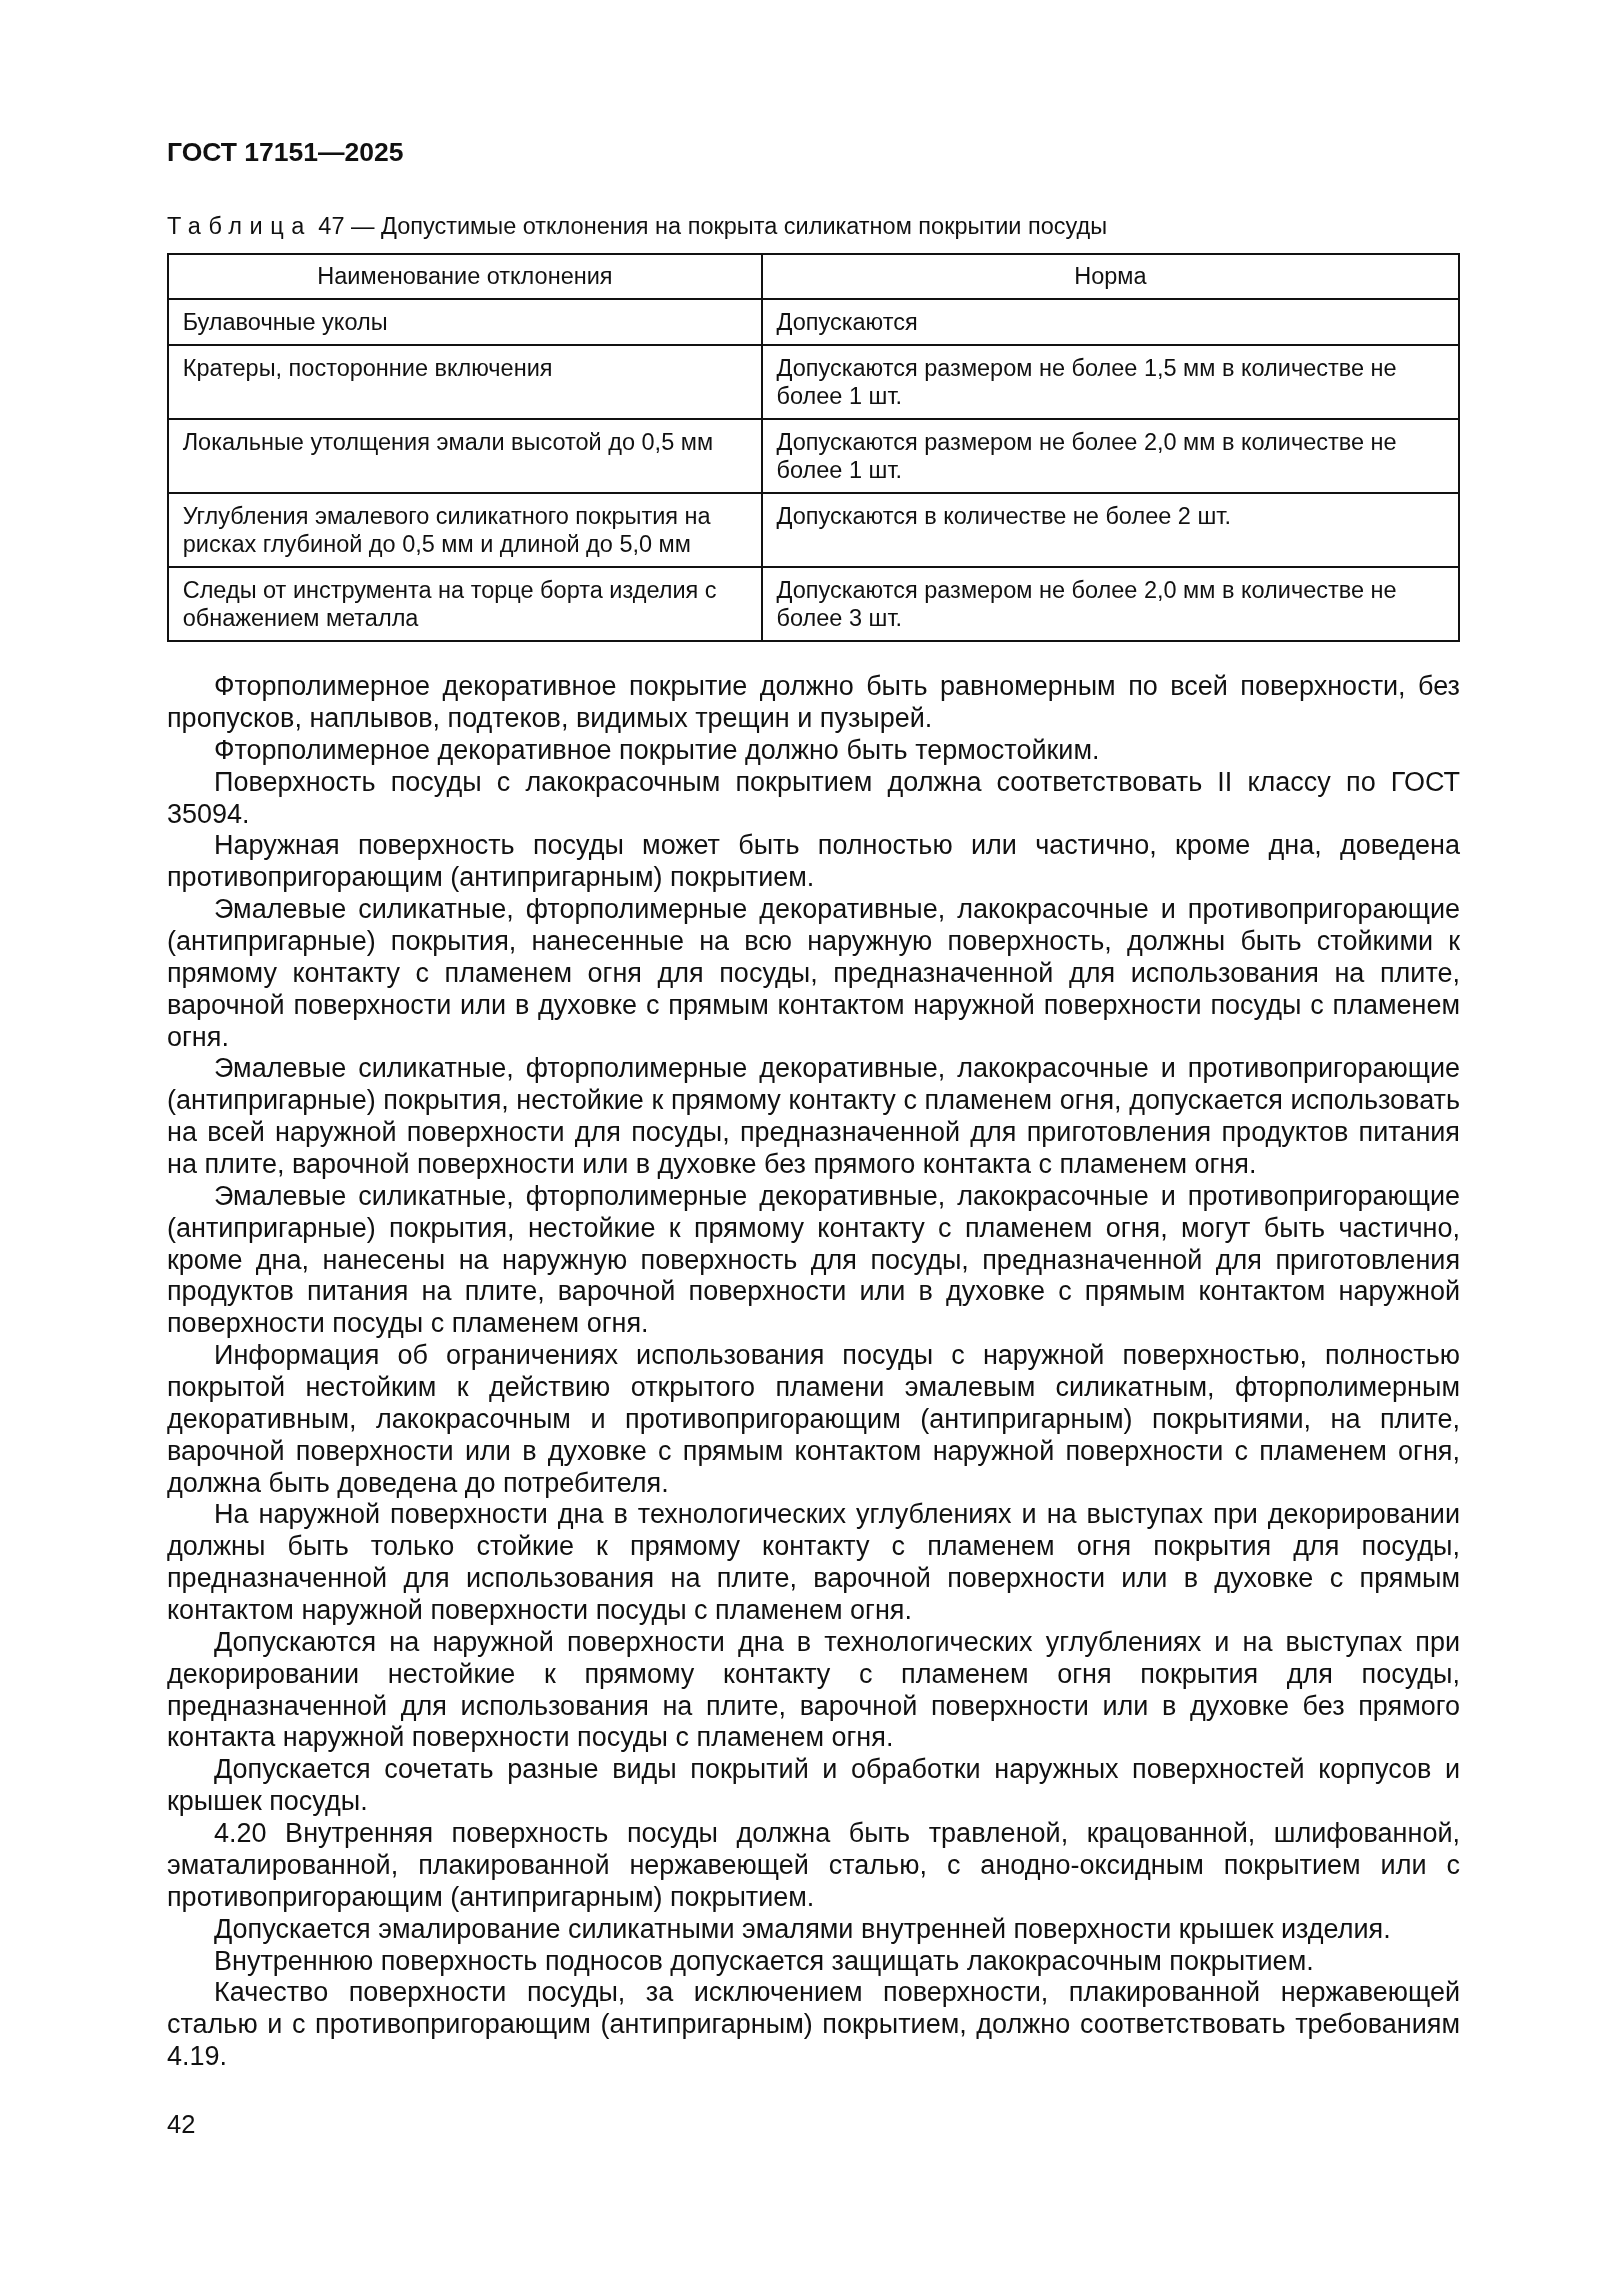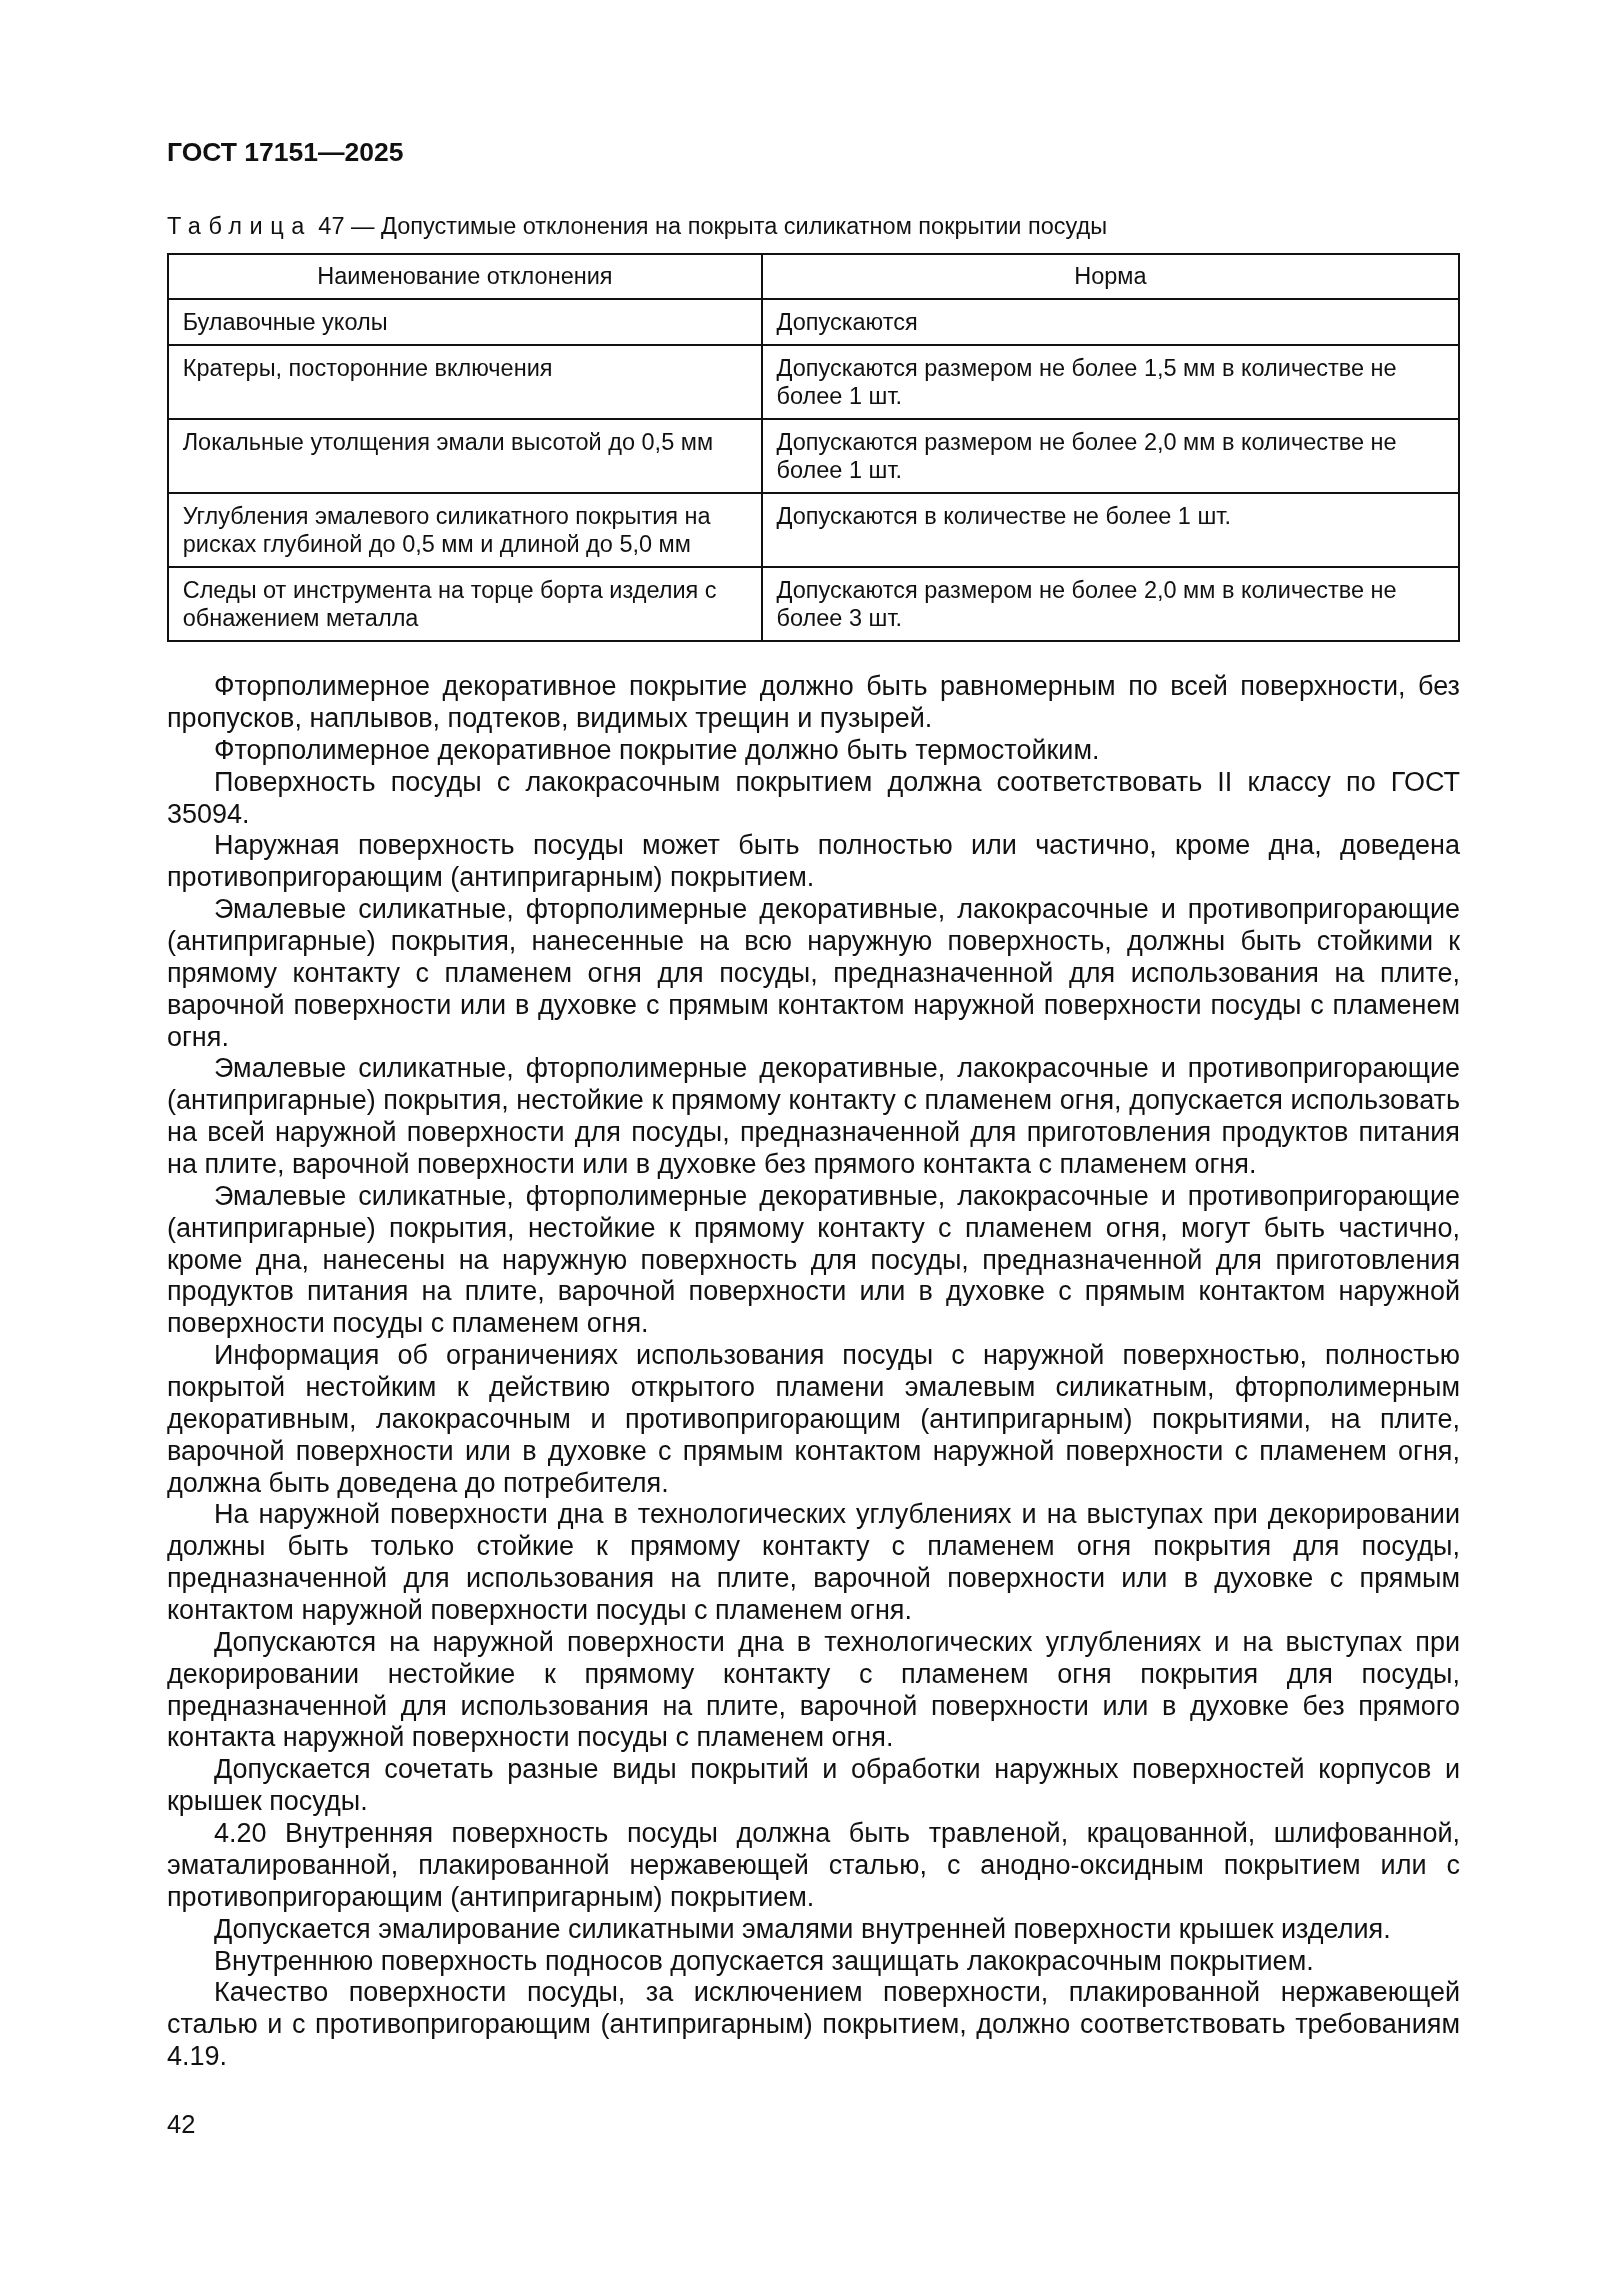--- a/index.html
+++ b/index.html
@@ -94,21 +94,21 @@
       <tr>
         <td>Кратеры, посторонние включения</td>
         <td>Допускаются размером не более 1,5 мм в количестве не более 1 шт.</td>
       </tr>
       <tr>
         <td>Локальные утолщения эмали высотой до 0,5 мм</td>
         <td>Допускаются размером не более 2,0 мм в количестве не более 1 шт.</td>
       </tr>
       <tr>
         <td>Углубления эмалевого силикатного покрытия на рисках глубиной до 0,5 мм и длиной до 5,0 мм</td>
-        <td>Допускаются в количестве не более 1 шт.</td>
+        <td>Допускаются в количестве не более 2 шт.</td>
       </tr>
       <tr>
         <td>Следы от инструмента на торце борта изделия с обнажением металла</td>
         <td>Допускаются размером не более 2,0 мм в количестве не более 3 шт.</td>
       </tr>
     </tbody>
   </table>
 
   <div class="body-text">
     <p>Фторполимерное декоративное покрытие должно быть равномерным по всей поверхности, без пропусков, наплывов, подтеков, видимых трещин и пузырей.</p>

